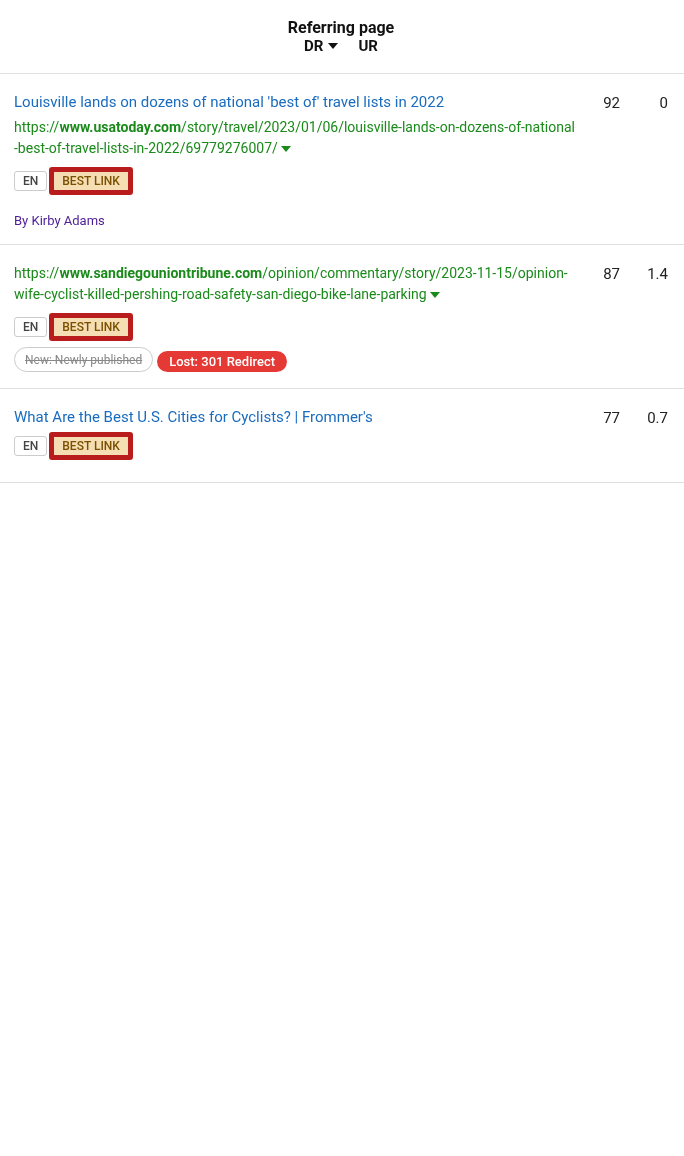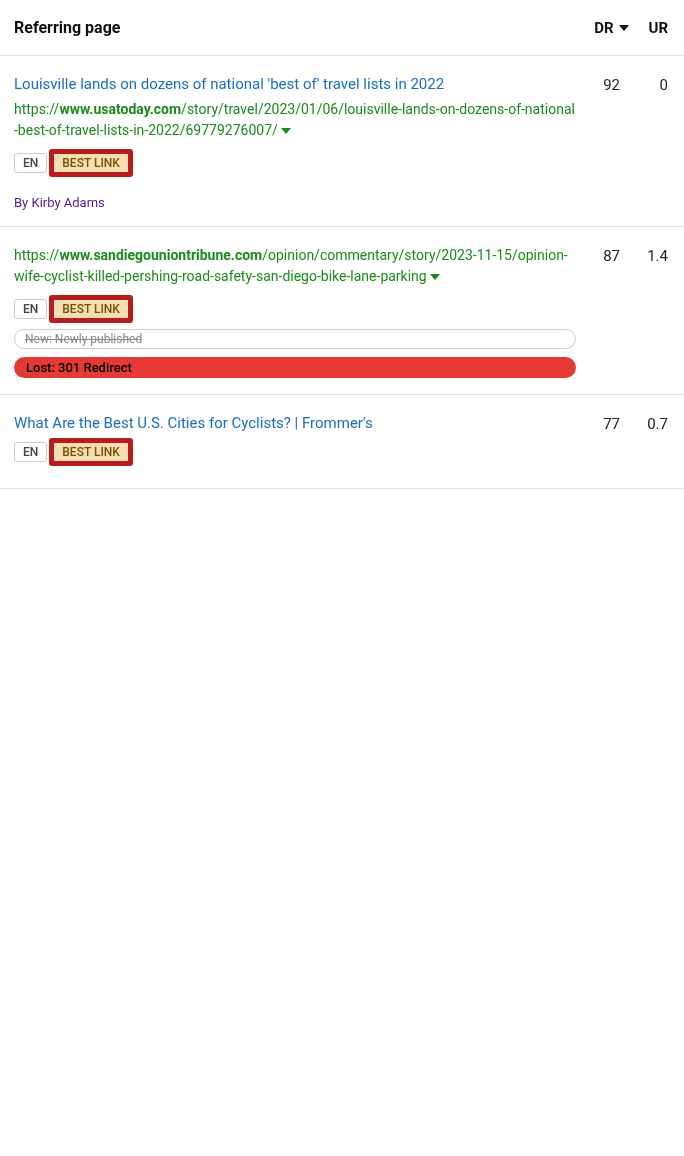--- a/index.html
+++ b/index.html
@@ -16,20 +16,21 @@
       font-size: 15px;
       color: #222;
     }
 
     .table-header {
       display: flex;
       justify-content: space-between;
       align-items: center;
       padding: 18px 16px 18px 14px;
       border-bottom: 1px solid #e0e0e0;
+      flex-direction: column;
     }
 
     .header-title {
       font-weight: 700;
       font-size: 16px;
       color: #111;
     }
 
     .header-metrics {
       display: flex;
@@ -157,29 +158,29 @@
       text-decoration: line-through;
       background: #fff;
     }
 
     .status-lost {
       display: inline-flex;
       align-items: center;
       padding: 3px 12px;
       border-radius: 20px;
       font-size: 13px;
-      color: #000000;
+      color: #ffffff;
       background: #e53935;
       font-weight: 500;
       margin-top: 4px;
     }
 
     .statuses {
       display: flex;
-      flex-direction: column;
+      flex-direction: row;
       gap: 4px;
       margin-top: 4px;
     }
   </style>
 </head>
 <body>
 
 <div class="table-header">
   <span class="header-title">Referring page</span>
   <div class="header-metrics">

